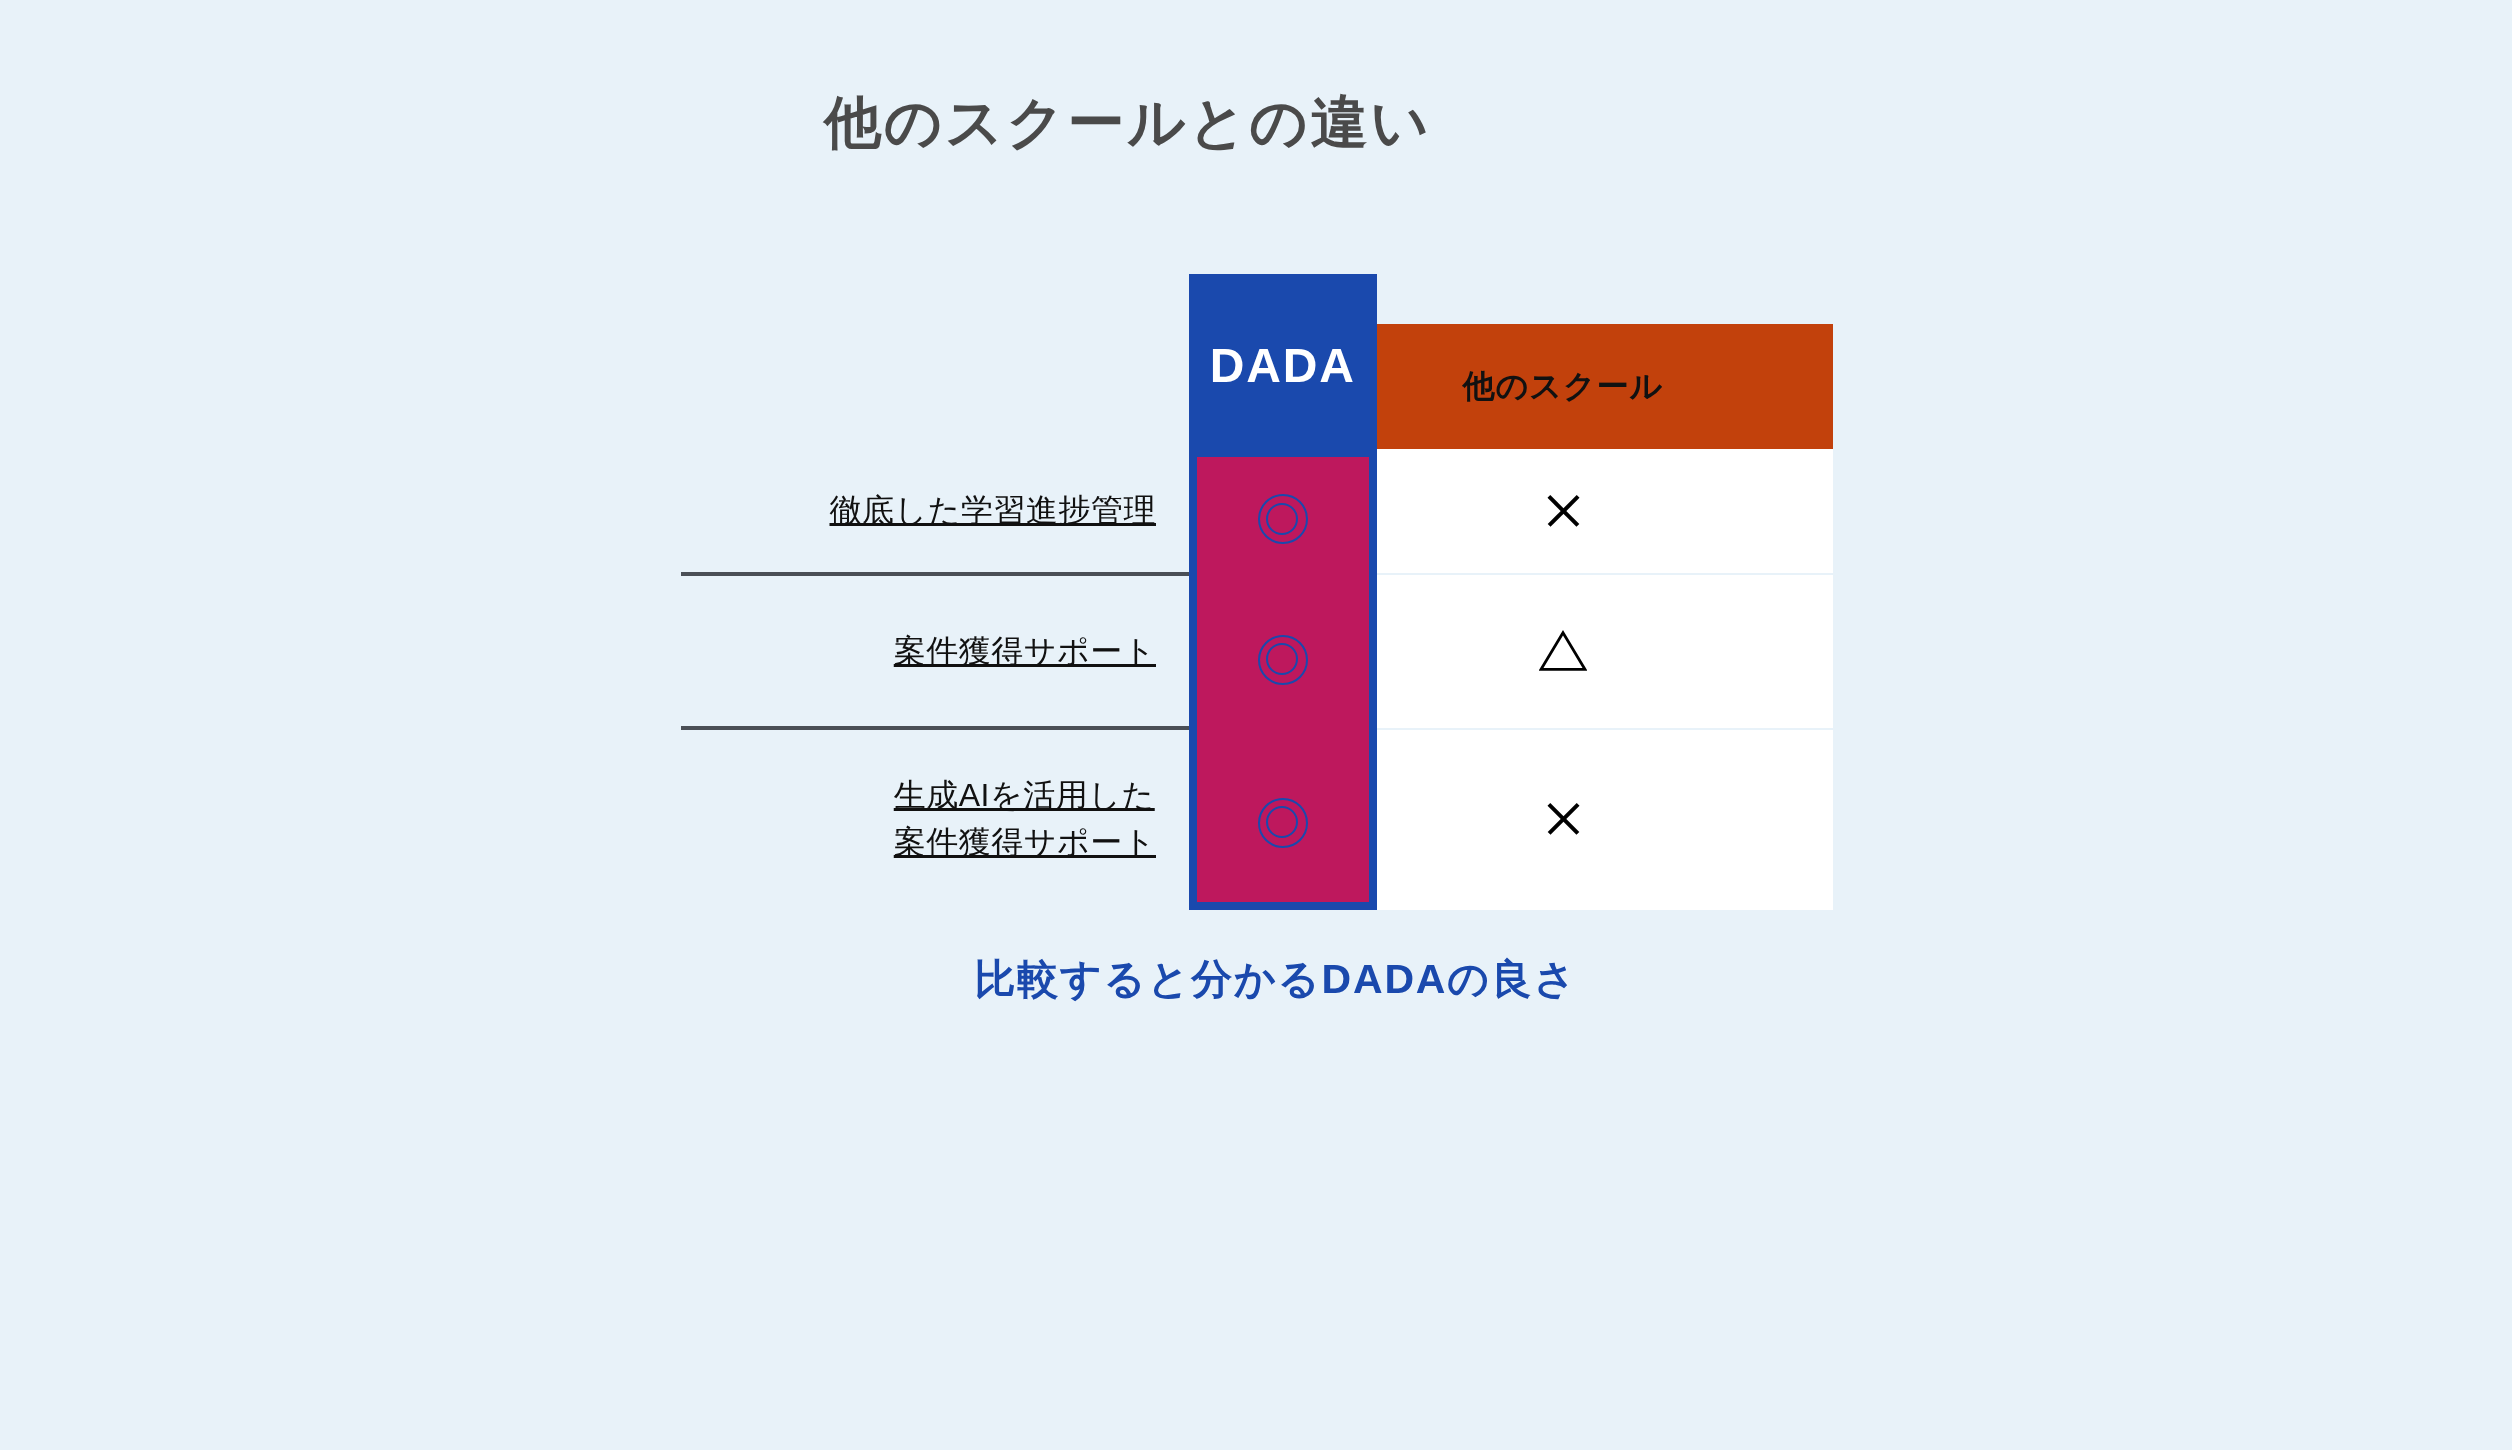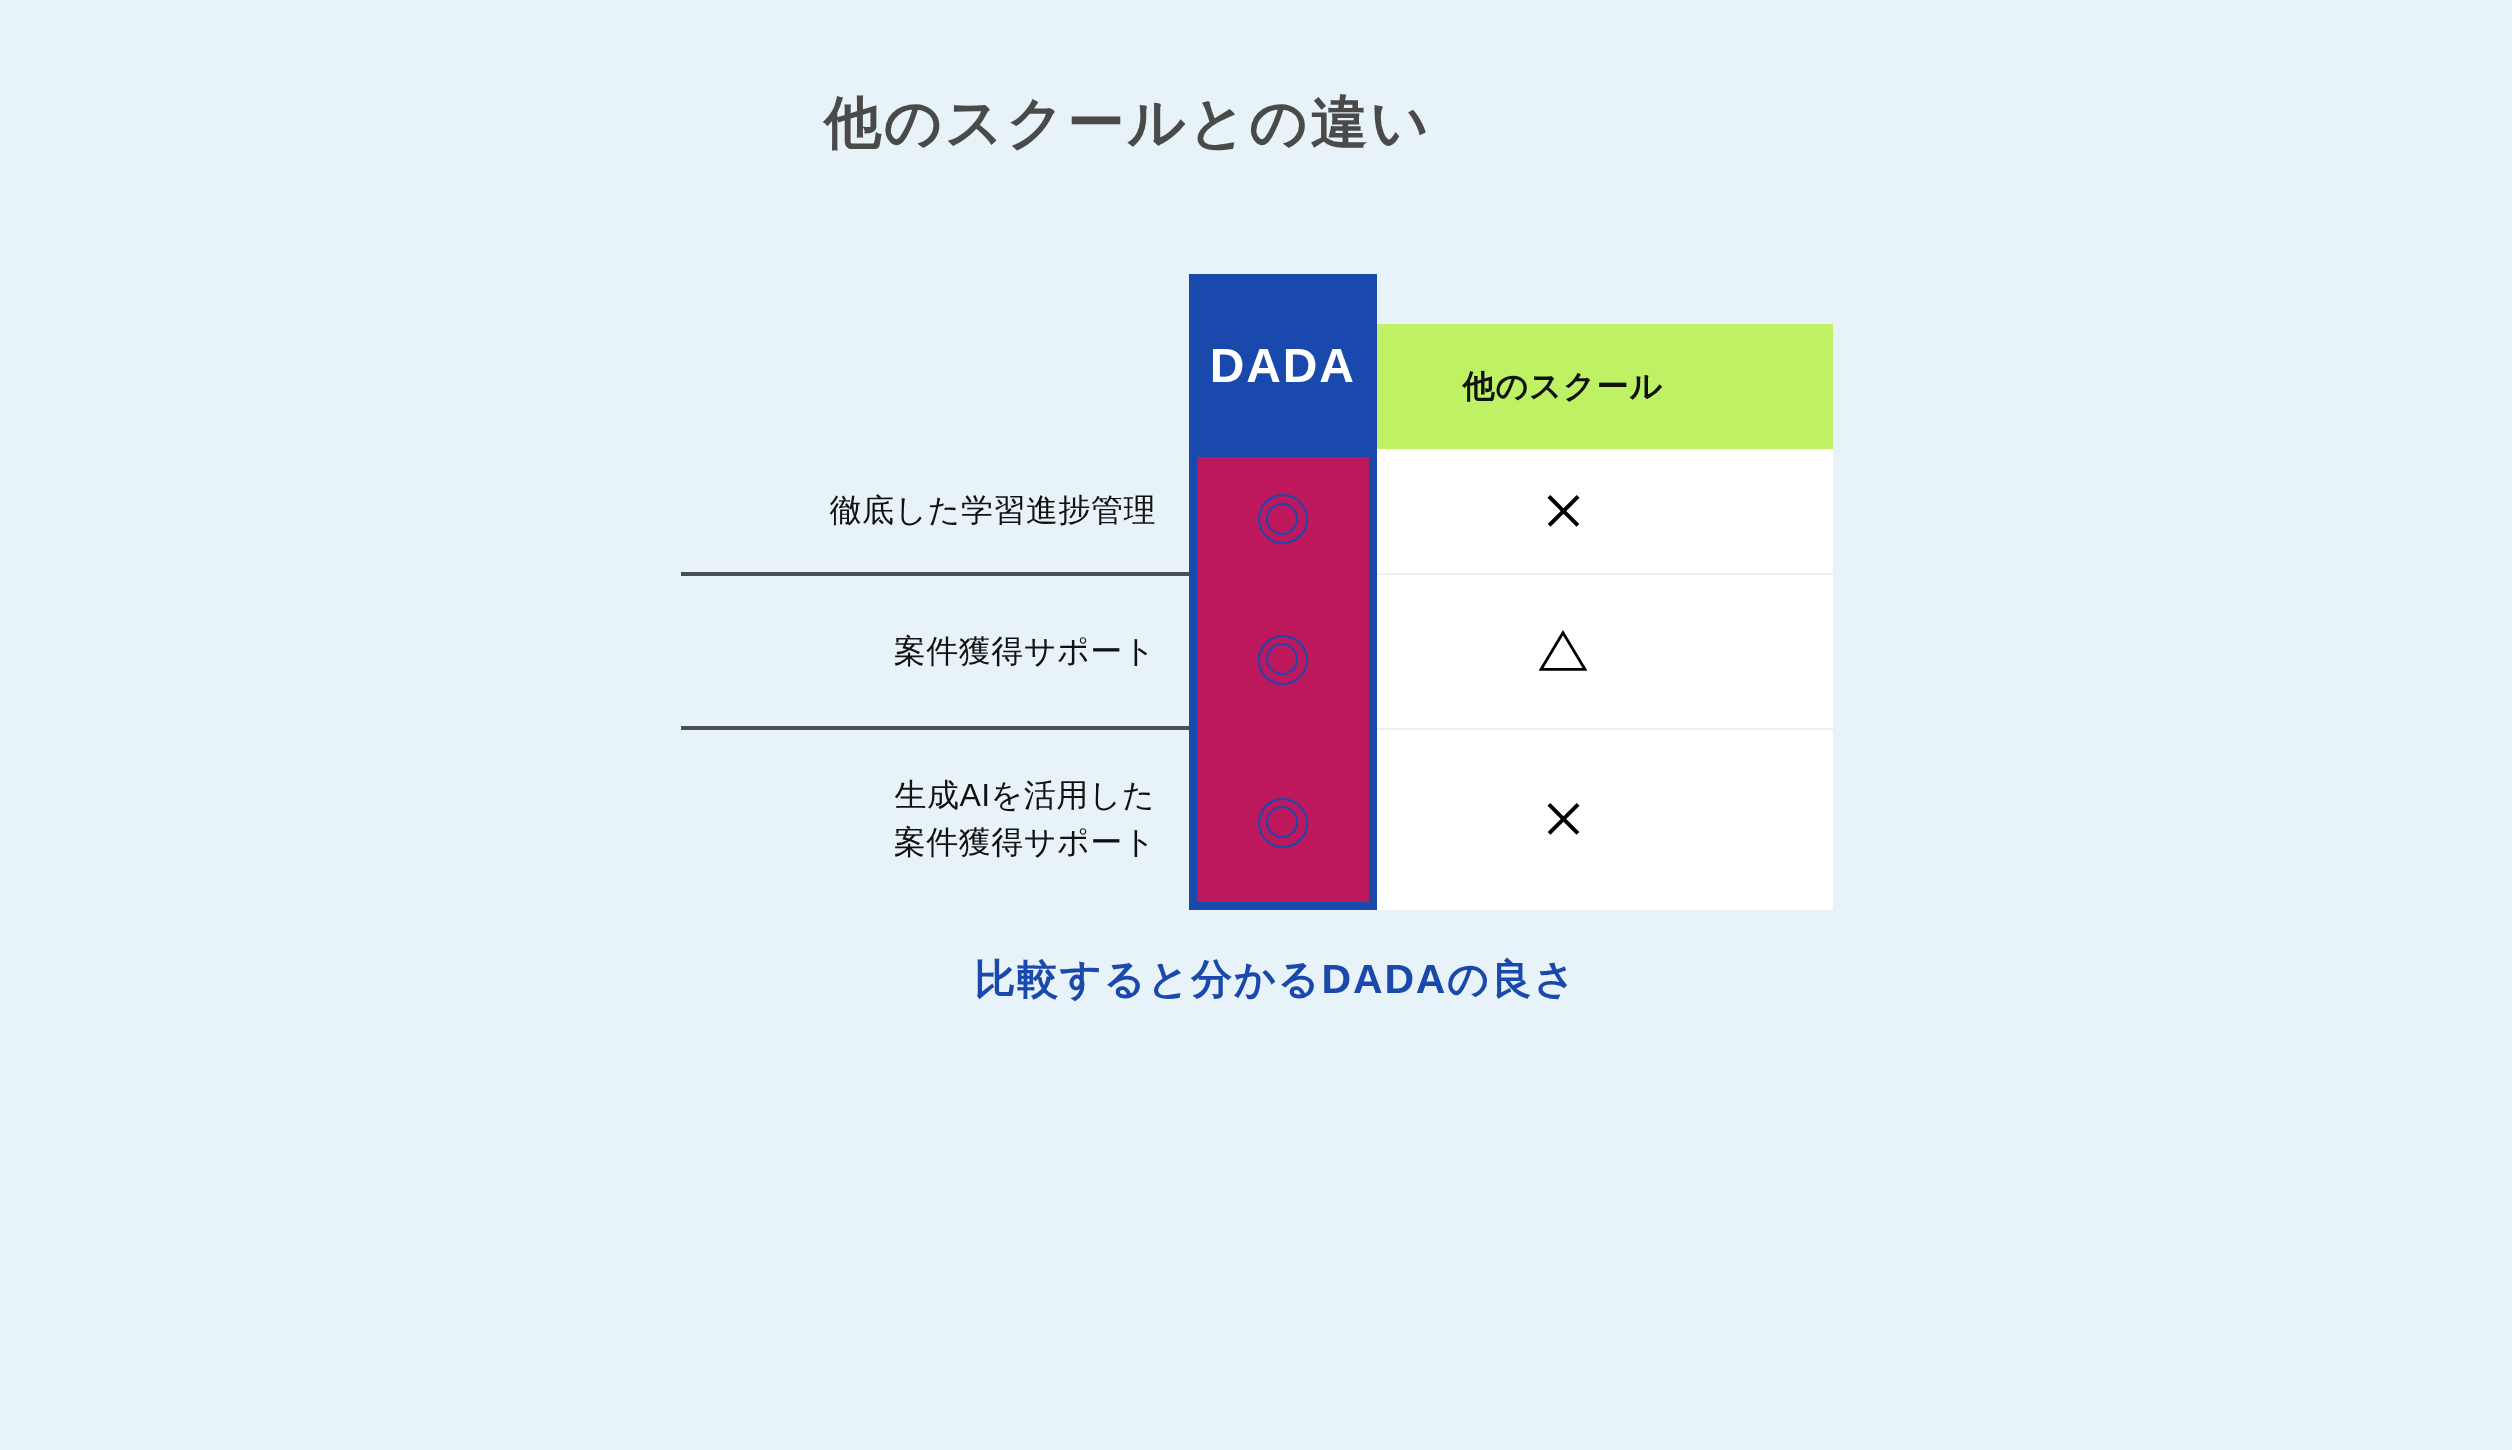--- a/index.html
+++ b/index.html
@@ -48,25 +48,26 @@
   }
   .label-cell {
     position: absolute;
     left: 0;
     width: 508px;
     box-sizing: border-box;
     padding-right: 33px;
     display: flex;
     align-items: center;
     justify-content: flex-end;
-    text-align: center;
+    text-align: left;
     font-size: 32px;
     color: #111111;
     line-height: 1.48;
     letter-spacing: 0.5px;
+    text-decoration: underline;
   }
   .label-cell .label-text { display: block; }
   .label-cell-0 { top: 175px; height: 124px; }
   .label-cell-1 { top: 300px; height: 155px; }
   .label-cell-2 { top: 454px; height: 182px; }
 
   .label-divider {
     position: absolute;
     left: 0;
     width: 508px;
@@ -83,21 +84,21 @@
     top: 0;
     width: 540px;
     height: 636px;
   }
   .other-head {
     position: absolute;
     left: 0;
     top: 50px;
     width: 540px;
     height: 125px;
-    background: #bef264;
+    background: #c2410c;
     display: flex;
     align-items: center;
     justify-content: center;
     font-size: 32px;
     font-weight: bold;
     color: #111111;
     letter-spacing: 0.9px;
   }
   .other-body {
     position: absolute;

